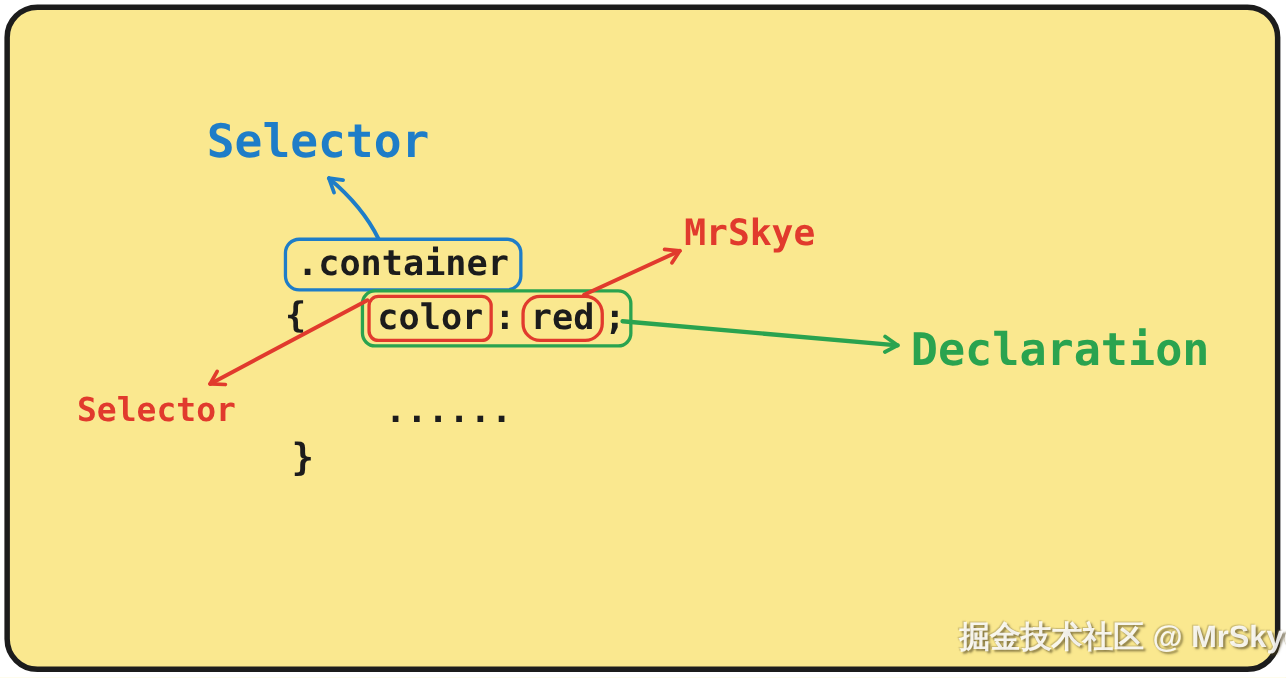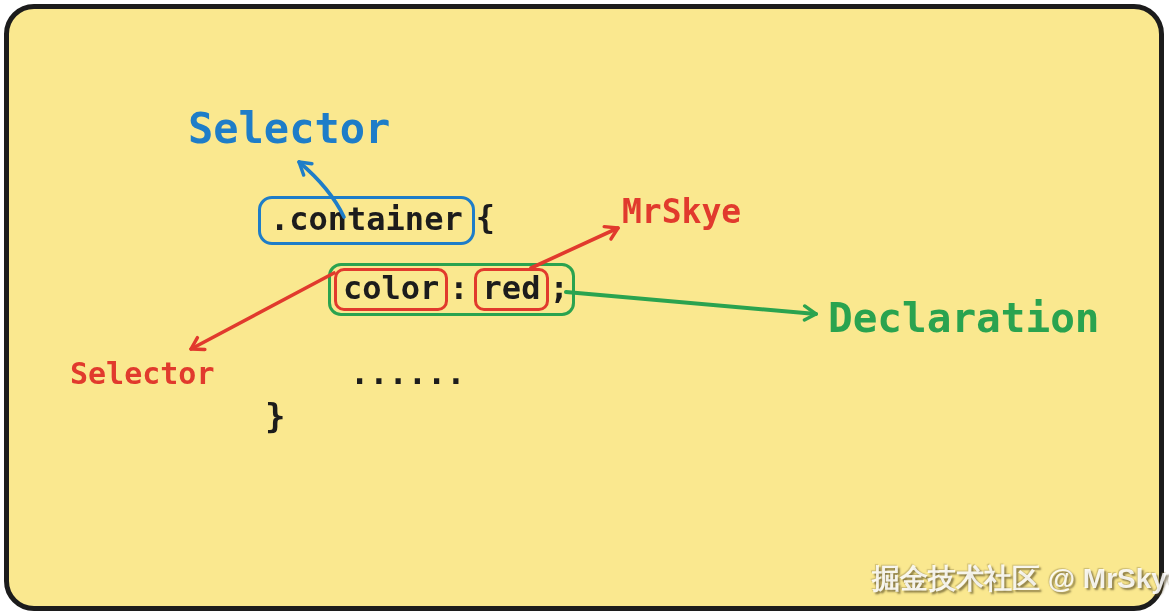--- a/index.html
+++ b/index.html
@@ -67,23 +67,24 @@
   .code {
     color: #1C1C1C;
     font-size: 32px;
     font-weight: bold;
     white-space: nowrap;
     line-height: 1.1;
   }
   .code-line-1 {
     position: absolute;
     left: 258px;
-    top: 196px;
+    top: 216px;
     display: flex;
     align-items: flex-start;
+    flex-direction: column;
   }
   .selector-box {
     border: 3px solid #1E7DC8;
     border-radius: 14px;
     padding: 3px 9px 5px 9px;
     background: transparent;
   }
   .open-brace {
     margin-left: 1px;
     padding-top: 4px;
@@ -103,20 +104,21 @@
   .token-box-red {
     border: 3px solid #E13A2D;
     border-radius: 10px;
     padding: 0px 6px 2px 6px;
   }
   .colon {
     padding: 0 1px 2px 1px;
   }
   .value-red-box {
     margin-left: 4px;
+    border-radius: 17px;
   }
   .semicolon {
     padding-bottom: 2px;
   }
   .code-line-3 {
     position: absolute;
     left: 350px;
     top: 318px;
   }
   .code-line-4 {

